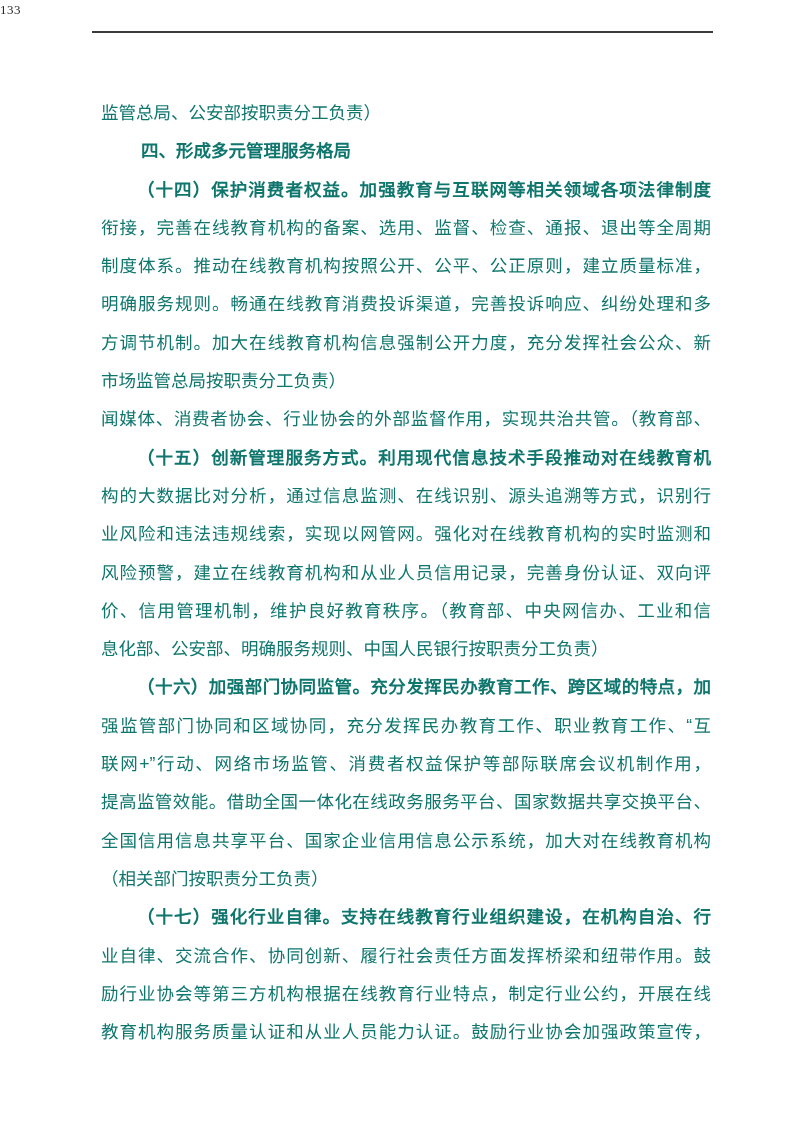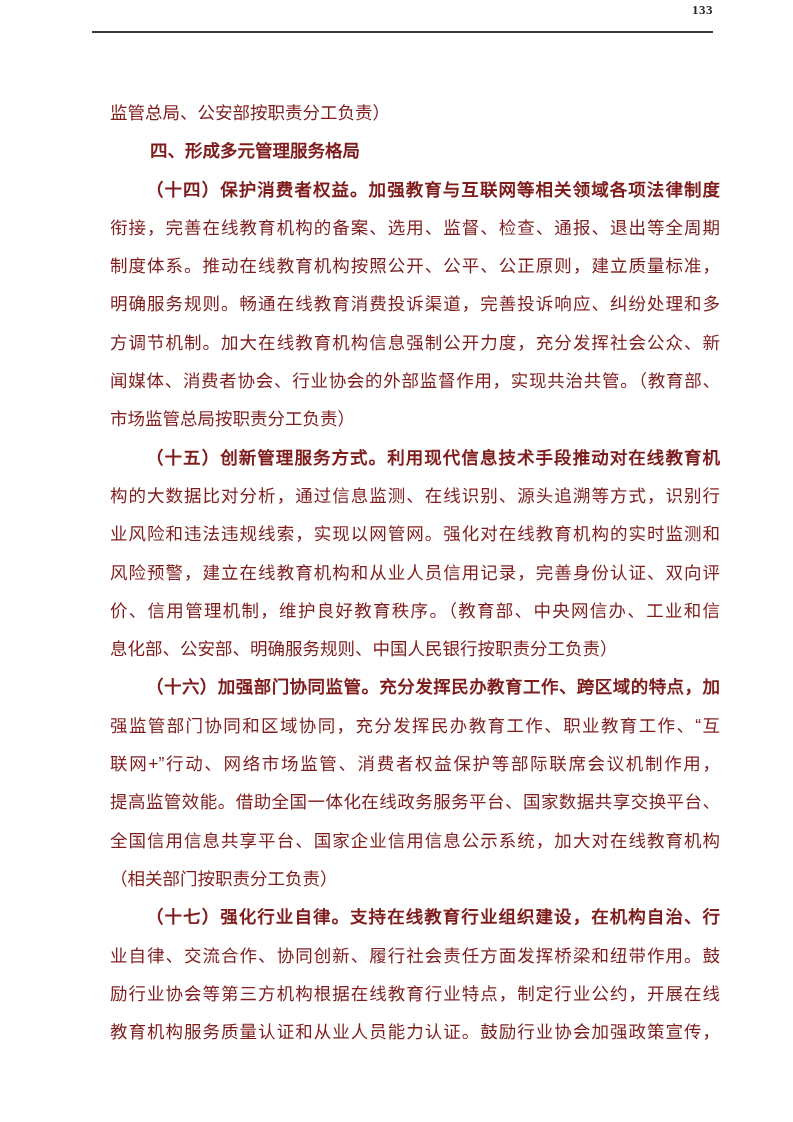--- a/index.html
+++ b/index.html
@@ -13,41 +13,41 @@
     height: 1122px;
     background: #ffffff;
     overflow: hidden;
     font-family: "Liberation Sans", sans-serif;
   }
   .page-number {
     position: absolute;
     top: 2px;
     left: 0;
     width: 713px;
-    text-align: right;
+    text-align: left;
     font-family: "Liberation Serif", serif;
     font-size: 13px;
-    font-weight: bold;
+    font-weight: normal;
     color: #262626;
     letter-spacing: 0.5px;
   }
   .header-rule {
     position: absolute;
     top: 31px;
     left: 92px;
     width: 621px;
     height: 2px;
     background: #3b3b3b;
   }
   .doc-content {
     position: absolute;
     top: 94px;
-    left: 110px;
+    left: 101px;
     width: 610px;
-    color: #7f1d1d;
+    color: #0f766e;
   }
   .paragraph {
     margin: 0;
     padding: 0;
   }
   .line {
     font-size: 17.5px;
     line-height: 38.3px;
     height: 38.3px;
     overflow: hidden;
@@ -79,22 +79,22 @@
       </div>
       <div class="paragraph heading">
         <div class="line indent last">四、形成多元管理服务格局</div>
       </div>
       <div class="paragraph">
         <div class="line indent">（十四）保护消费者权益。加强教育与互联网等相关领域各项法律制度</div>
         <div class="line">衔接，完善在线教育机构的备案、选用、监督、检查、通报、退出等全周期</div>
         <div class="line">制度体系。推动在线教育机构按照公开、公平、公正原则，建立质量标准，</div>
         <div class="line">明确服务规则。畅通在线教育消费投诉渠道，完善投诉响应、纠纷处理和多</div>
         <div class="line">方调节机制。加大在线教育机构信息强制公开力度，充分发挥社会公众、新</div>
+        <div class="line last">市场监管总局按职责分工负责）</div>
         <div class="line">闻媒体、消费者协会、行业协会的外部监督作用，实现共治共管。（教育部、</div>
-        <div class="line last">市场监管总局按职责分工负责）</div>
       </div>
       <div class="paragraph">
         <div class="line indent">（十五）创新管理服务方式。利用现代信息技术手段推动对在线教育机</div>
         <div class="line">构的大数据比对分析，通过信息监测、在线识别、源头追溯等方式，识别行</div>
         <div class="line">业风险和违法违规线索，实现以网管网。强化对在线教育机构的实时监测和</div>
         <div class="line">风险预警，建立在线教育机构和从业人员信用记录，完善身份认证、双向评</div>
         <div class="line">价、信用管理机制，维护良好教育秩序。（教育部、中央网信办、工业和信</div>
         <div class="line last">息化部、公安部、明确服务规则、中国人民银行按职责分工负责）</div>
       </div>
       <div class="paragraph">

